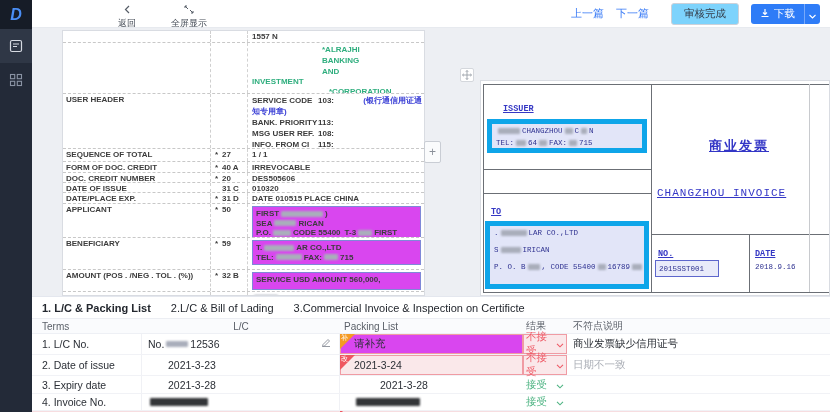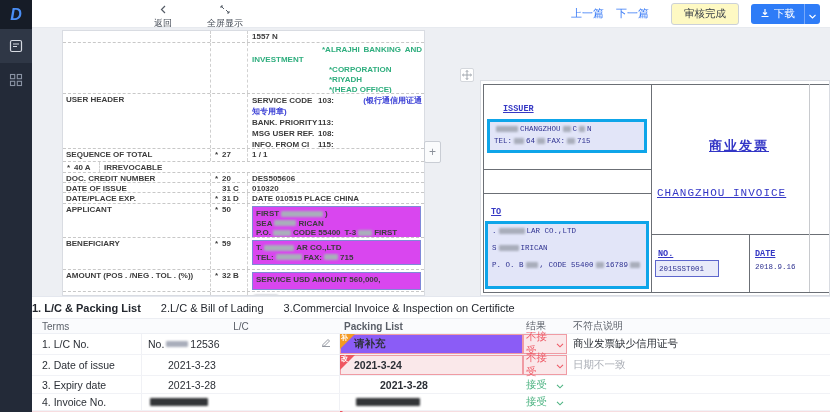--- a/index.html
+++ b/index.html
@@ -17,21 +17,21 @@
 
   
   .topbar { position:absolute; left:32px; top:0; width:798px; height:28px; background:#fff;
     border-bottom:1px solid #e7eaef; display:flex; align-items:center; z-index:25; }
   .tb-stack { display:flex; flex-direction:column; align-items:center; justify-content:center;
     height:28px; cursor:pointer; color:#54импort5b66; }
   .tb-stack { color:#545b66; }
   .tb-stack .lbl { font-size:9px; color:#454c57; line-height:10px; }
   .tb-right { margin-left:auto; display:flex; align-items:center; gap:12px; padding-right:10px; }
   .tb-link { color:#3b7cf6; font-size:11px; cursor:pointer; }
-  .btn-outline { border:1px solid #ccd1d9; background:#fef9c3; color:#333a45; font-size:10.5px;
+  .btn-outline { border:1px solid #ccd1d9; background:#7dd3fc; color:#333a45; font-size:10.5px;
     padding:3px 12px; border-radius:3px; cursor:pointer; }
   .btn-split { display:flex; align-items:stretch; background:#2e7cf7; border-radius:3px;
     overflow:hidden; color:#fff; cursor:pointer; }
   .btn-split .main { display:flex; align-items:center; gap:4px; font-size:10.5px; padding:3px 9px; }
   .btn-split .caret { display:flex; align-items:center; padding:0 4px; border-left:1px solid rgba(255,255,255,.35); }
 
   
   .viewer { position:absolute; left:32px; top:28px; width:798px; height:268px; overflow:hidden; }
 
   .docL { position:absolute; left:30px; top:2px; width:363px; height:266px; background:#fff;
@@ -44,63 +44,63 @@
   .sval  { flex:1; border-left:1px dashed #d2d2d2; padding:1px 2px 0 4px; position:relative; }
   .green { color:#2fae7e; }
   .bluecn { color:#3c41d6; }
   .hbox { background:#d946ef; border:1px solid #7f88d8; padding:2px 3px; margin:1px 1px 0 0; cursor:pointer; }
   .hline { line-height:9.5px; white-space:nowrap; overflow:hidden; }
   .rd { display:inline-block; height:6px; background:#a9aebb; border-radius:1px;
     filter:blur(1.1px); vertical-align:middle; margin:0 2px; }
   .rd.dark { background:#333538; height:8px; filter:blur(1px); }
   .uh-line { display:flex; justify-content:space-between; line-height:11px; }
   .uh-lab { display:inline-block; width:66px; }
-  .jwords { display:flex; justify-content:space-between; padding-left:70px; line-height:11px; }
+  .jwords { display:flex; justify-content:flex-start; padding-left:70px; line-height:11px;flex-direction:column; }
   .ind { padding-left:77px; line-height:10px; }
 
   .zoom-plus { position:absolute; left:392px; top:113px; width:17px; height:22px; background:#fafbfc;
     border:1px solid #c9cdd4; border-radius:2px; color:#8a8f98; font-size:12px;
     display:flex; align-items:center; justify-content:center; cursor:pointer; }
   .move-handle { position:absolute; left:428px; top:40px; width:14px; height:14px; background:#fff;
     border:1px solid #d4d7dc; border-radius:2px; display:flex; align-items:center; justify-content:center;
     color:#9aa0a8; cursor:move; }
 
   .docR { position:absolute; left:448px; top:52px; width:350px; height:216px; background:#fff;
     border:1px solid #d9dce2; overflow:hidden;
     font-family:"Liberation Mono","DejaVu Sans Mono",monospace; color:#30338f; }
   .iv-abs { position:absolute; }
   .iv-line { position:absolute; background:#6b6f75; }
   .iv-label { font-weight:bold; font-size:8.5px; text-decoration:underline; color:#3538c4; }
-  .iv-box { position:absolute; background:#e2e5f8; border:3px solid #0ea5e9; padding:3px 4px; cursor:pointer; }
+  .iv-box { position:absolute; background:#e2e5f8; border:5px solid #0ea5e9; padding:3px 4px; cursor:pointer; }
   .iv-text { font-size:7.5px; color:#2e3190; white-space:nowrap; }
 
   
   .panel { position:absolute; left:32px; top:296px; width:798px; height:116px; background:#fff;
     border-top:1px solid #e4e7ee; z-index:20; }
-  .ptabs { height:22px; display:flex; align-items:center; gap:20px; 
+  .ptabs { height:22px; display:flex; align-items:center; gap:20px; padding-left:10px;
     border-bottom:1px solid #eceef3; font-size:11px; color:#23272e; }
   .ptab { cursor:pointer; white-space:nowrap; }
   .ptab.active { font-weight:bold; }
   .phead { height:15px; display:flex; background:#fafbfd; border-bottom:1px solid #eef0f5;
     font-size:10px; color:#5a5f68; }
   .prow { display:flex; border-bottom:1px solid #f1f2f6; font-size:10.5px; color:#2b2f36; align-items:stretch; }
   .c-term { width:110px; padding:0 0 0 10px; display:flex; align-items:center; border-right:1px solid #f0f1f5; }
   .c-lc   { width:198px; position:relative; display:flex; align-items:center; padding-left:6px; border-right:1px solid #f0f1f5; }
-  .c-pl   { width:183px; position:relative; display:flex; align-items:center; padding-left:14px;font-weight:bold; }
+  .c-pl   { width:183px; position:relative; display:flex; align-items:center; padding-left:14px; }
   .c-res  { width:44px; display:flex; align-items:center; justify-content:space-between; padding:0 3px; cursor:pointer; }
   .c-note { flex:1; display:flex; align-items:center; padding-left:6px; cursor:text; }
   .phead .c-lc { justify-content:center; padding-left:0; }
   .phead .c-pl { padding-left:4px; }
   .phead .c-res,{ padding:0 0 0 4px; }
   .phead > div { display:flex; align-items:center; border-right:none; }
   .phead .c-term { border-right:none; }
   .date-ind { padding-left:26px; }
   .pl-red-border { box-shadow:inset 0 0 0 1px #f09ba3; }
   .bg-pink { background:#fae8ea; }
-  .bg-pink-light { background:#8b5cf6; }
+  .bg-pink-light { background:#d946ef; }
   .res-reject { color:#ee5a66; }
   .res-accept { color:#4eb483; }
   .badge { position:absolute; left:0; top:0; width:0; height:0;
     border-top:15px solid #f59a23; border-right:15px solid transparent; }
   .badge.red { border-top-color:#ef5660; }
   .badge-char { position:absolute; left:1px; top:0px; font-size:7px; color:#fff; z-index:2; line-height:8px; }
   .note-gray { color:#a9adb5; }
   .pencil { position:absolute; right:8px; top:50%; transform:translateY(-50%); cursor:pointer; }
   .sliver { height:2px; background:#f7dde0; position:relative; }
   .sliver .tri { position:absolute; left:308px; top:0; width:0; height:0;
@@ -129,21 +129,21 @@
               <rect x="8.3" y="1.5" width="4.2" height="4.2"></rect>
               <rect x="1.5" y="8.3" width="4.2" height="4.2"></rect>
               <rect x="8.3" y="8.3" width="4.2" height="4.2"></rect>
             </g>
           </svg>
       </span>
     </div>
   </div>
 
   <div class="topbar">
-    <div class="tb-stack" style="margin-left:114px;width:34px">
+    <div class="tb-stack" style="margin-left:78px;width:34px">
       <span>
         <svg width="9" height="9" viewBox="0 0 9 9">
             <path d="M6 1 L2.5 4.5 L6 8" fill="none" stroke="#555c66" stroke-width="1.2"></path>
           </svg>
       </span>
       <span class="lbl">返回</span>
     </div>
     <div class="tb-stack" style="margin-left:22px;width:46px">
       <span>
         <svg width="10" height="9" viewBox="0 0 10 9">
@@ -222,20 +222,21 @@
             </div>
         </div>
       </div>
       <div class="srow" style="height:13px">
         <div class="sname">SEQUENCE OF TOTAL</div>
         <div class="sstar">*</div>
         <div class="stag">27</div>
         <div class="sval">1 / 1</div>
       </div>
       <div class="srow" style="height:11px">
+        <div class="sname">FORM OF DOC. CREDIT</div>
         <div class="sstar">*</div>
         <div class="stag">40 A</div>
         <div class="sval">IRREVOCABLE</div>
       </div>
       <div class="srow" style="height:10px">
         <div class="sname">DOC. CREDIT NUMBER</div>
         <div class="sstar">*</div>
         <div class="stag">20</div>
         <div class="sval">DES505606</div>
       </div>

